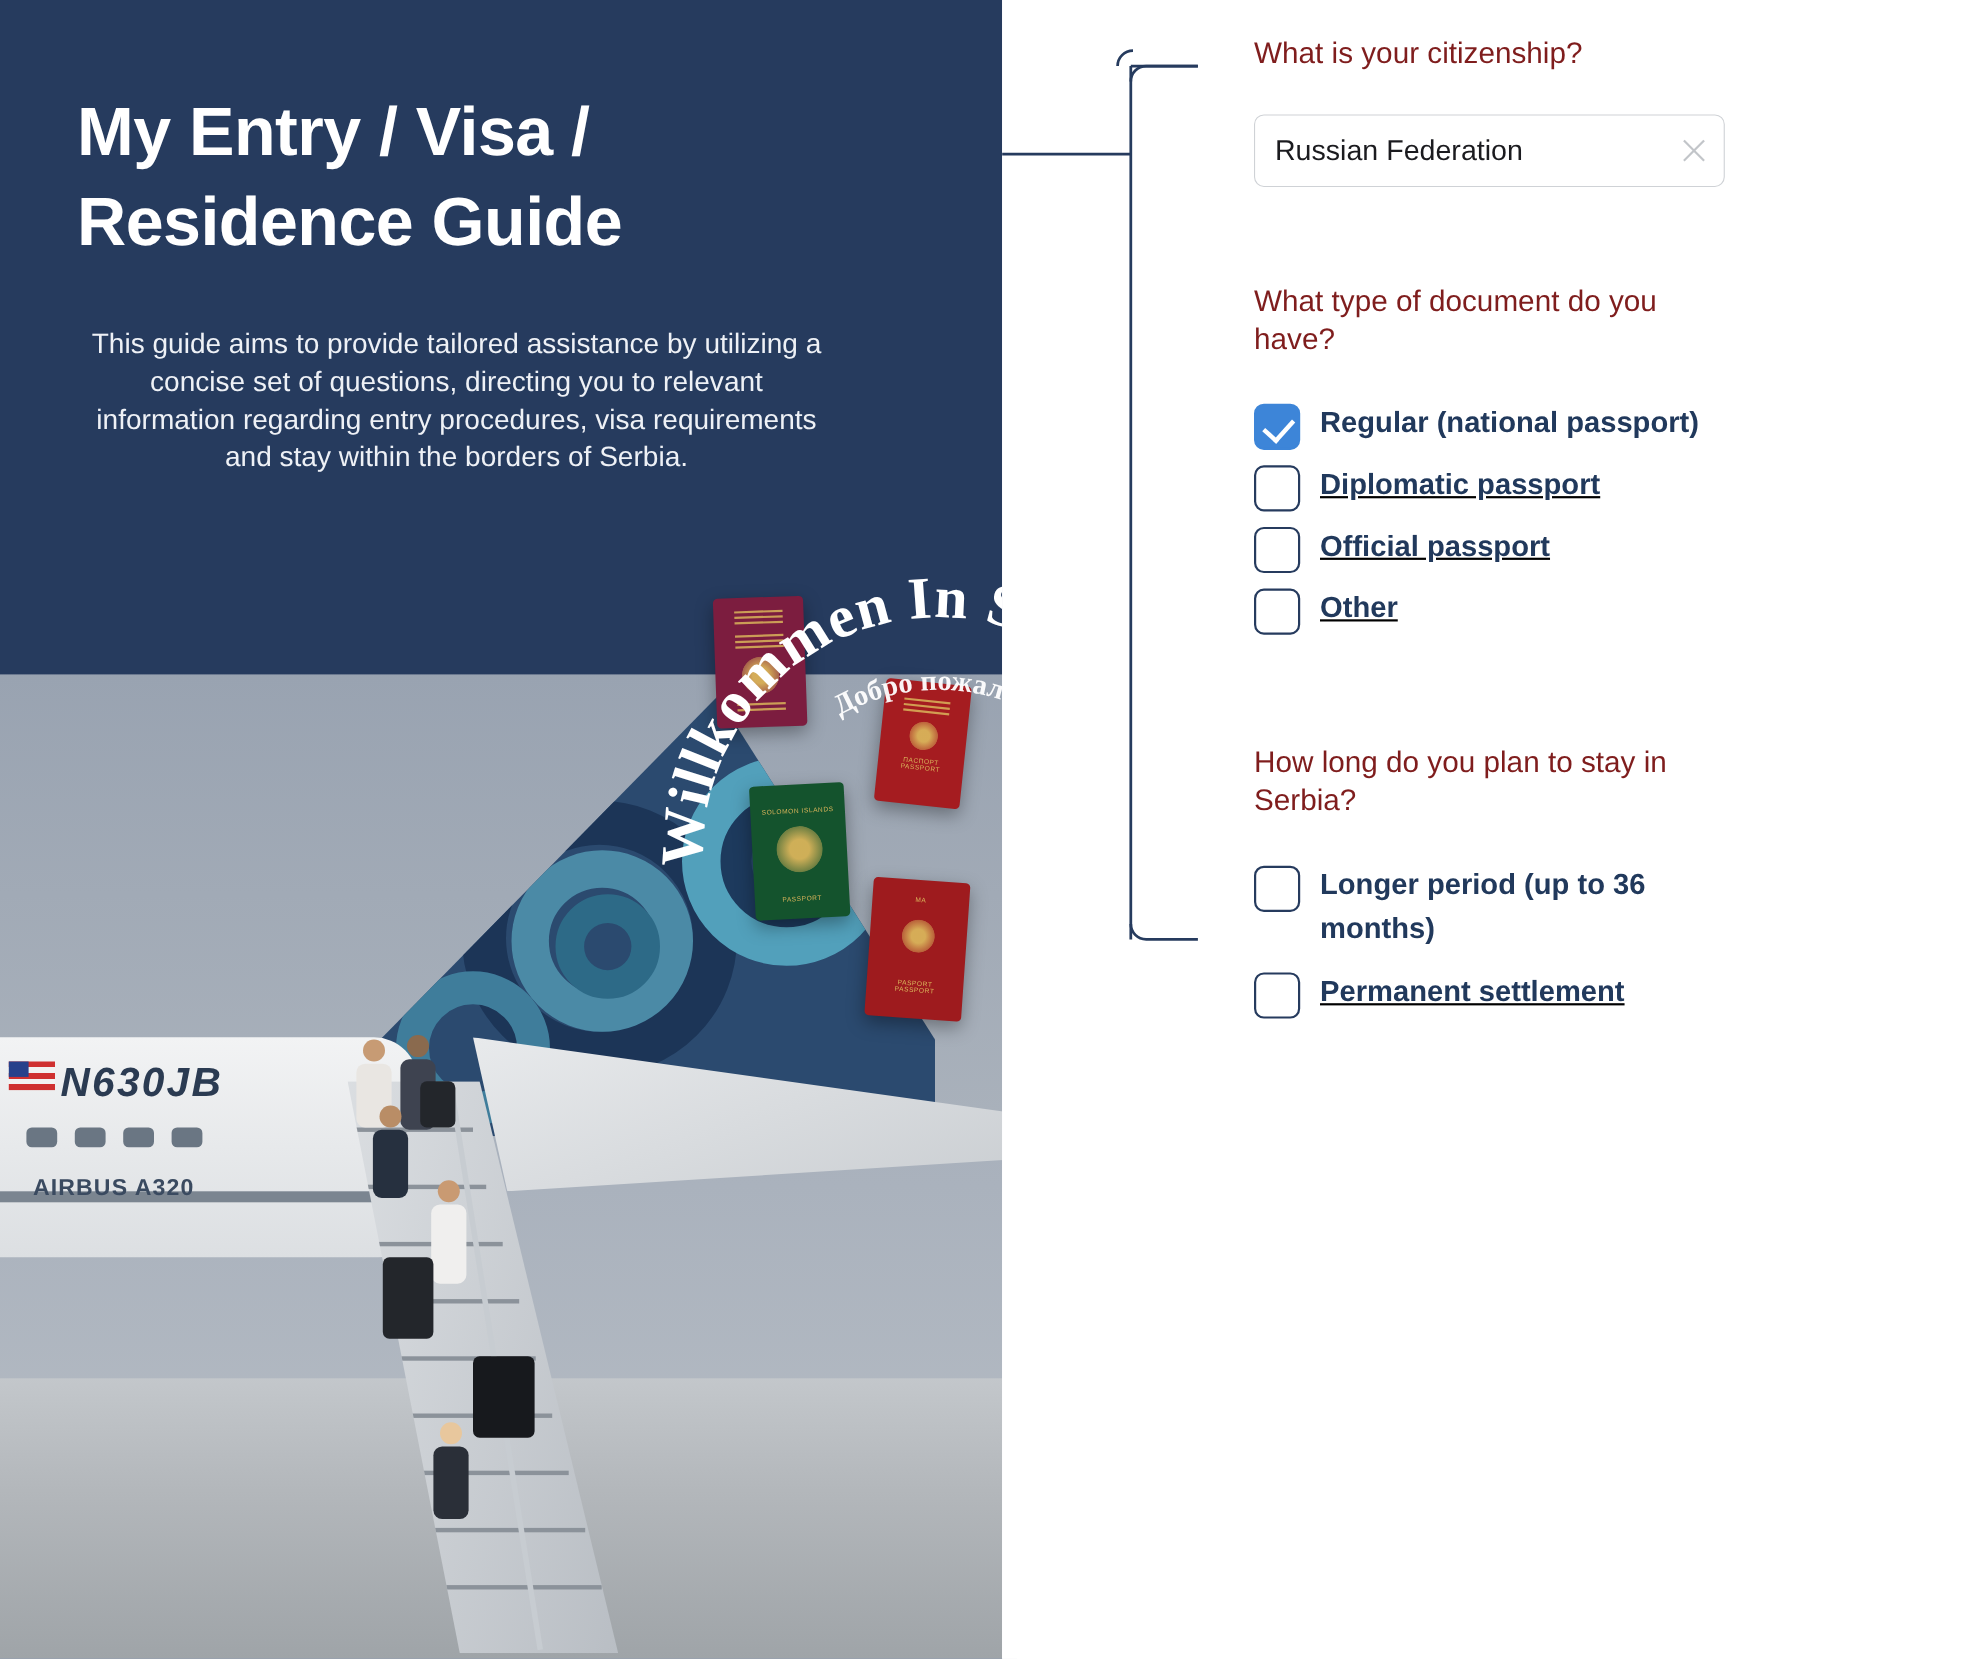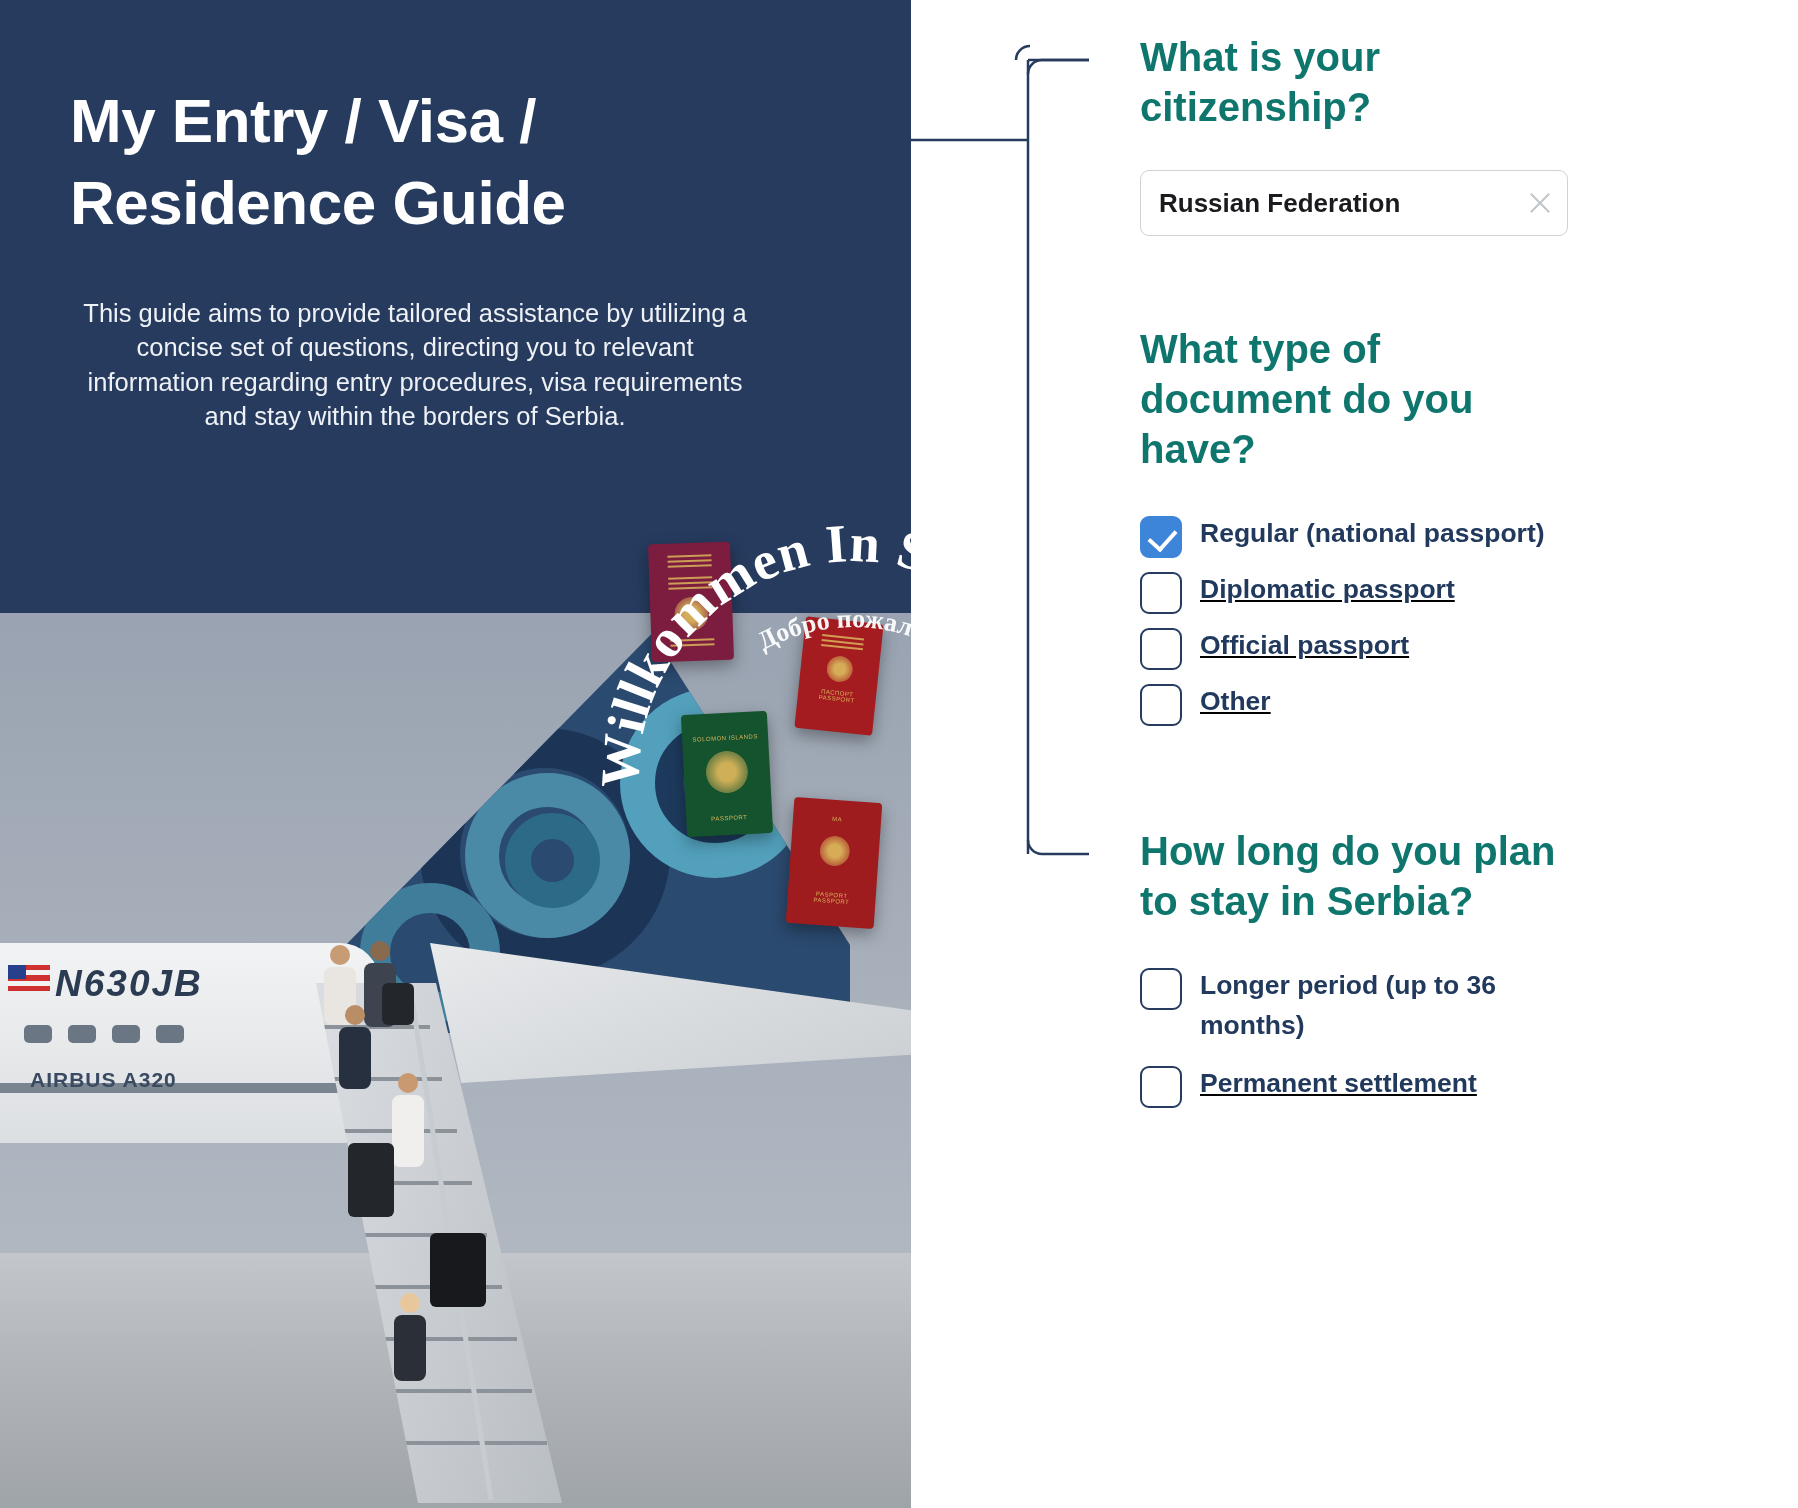--- a/index.html
+++ b/index.html
@@ -208,23 +208,23 @@
     background: #ffffff;
     flex: 0 0 887px;
   }
   
   .connector { position: absolute; left: 0; top: 0; width: 240px; height: 1508px; }
   .connector path { fill: none; stroke: #263b5e; stroke-width: 2.5; }
 
   .form { position: absolute; left: 229px; top: 0; width: 640px; }
 
   .q-heading {
-    color: #0f766e;
-    font-weight: 700;
-    font-size: 40px;
+    color: #7f1d1d;
+    font-weight: 400;
+    font-size: 27px;
     line-height: 1.25;
     max-width: 430px;
   }
   .q1-heading { margin-top: 32px; }
   .q2-heading { margin-top: 88px; }
   .q3-heading { margin-top: 100px; max-width: 450px; }
 
   .input-wrap {
     margin-top: 38px;
     width: 428px;
@@ -233,21 +233,21 @@
     border-radius: 9px;
     display: flex;
     align-items: center;
     padding: 0 14px 0 18px;
     background: #fff;
   }
   .input-value {
     flex: 1;
     font-size: 26px;
     color: #1b1b1f;
-    font-weight: 700;
+    font-weight: 400;
   }
   .clear-icon {
     width: 26px; height: 26px;
     position: relative;
     cursor: pointer;
     flex: 0 0 26px;
   }
   .clear-icon::before, .clear-icon::after {
     content: "";
     position: absolute;

